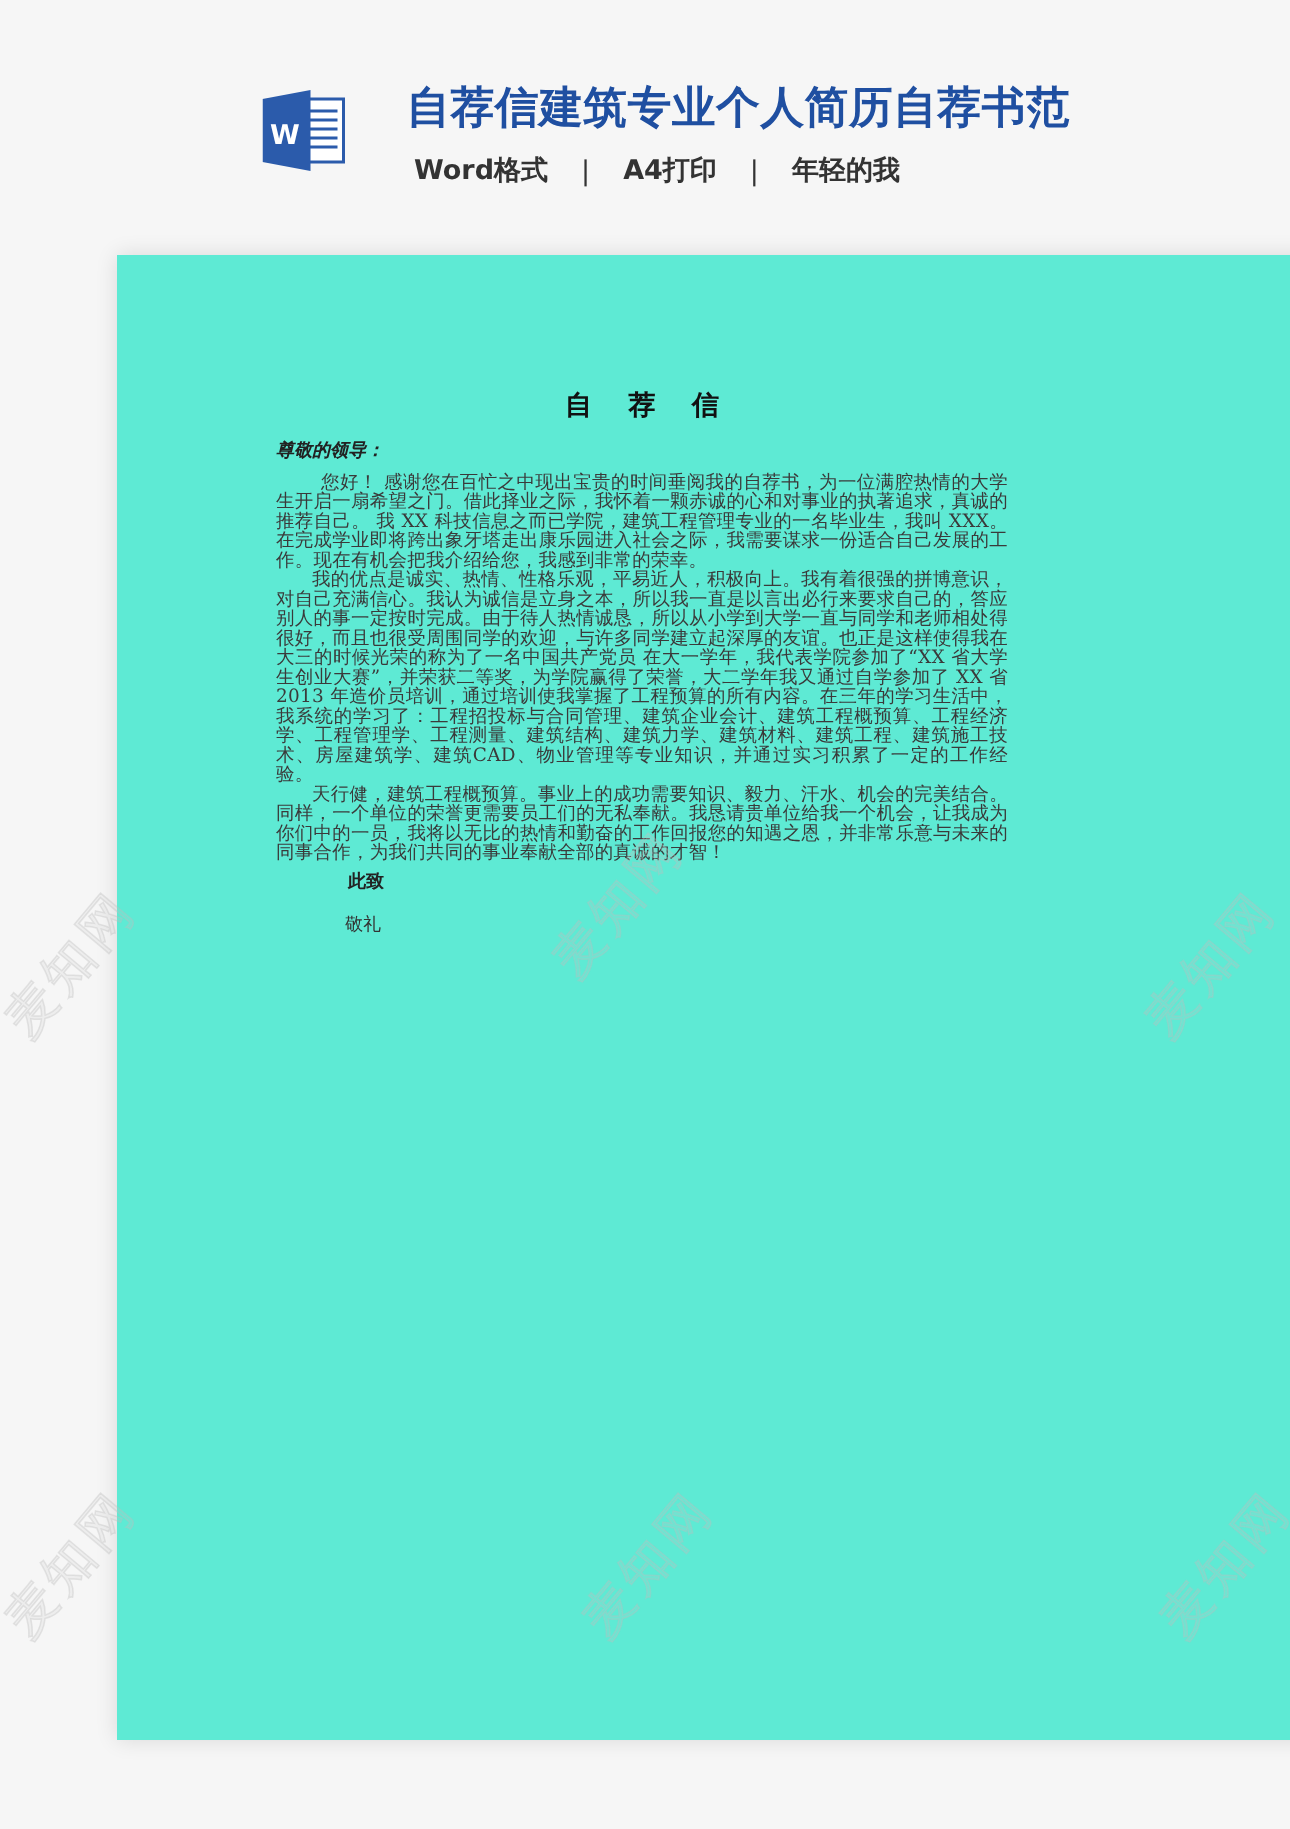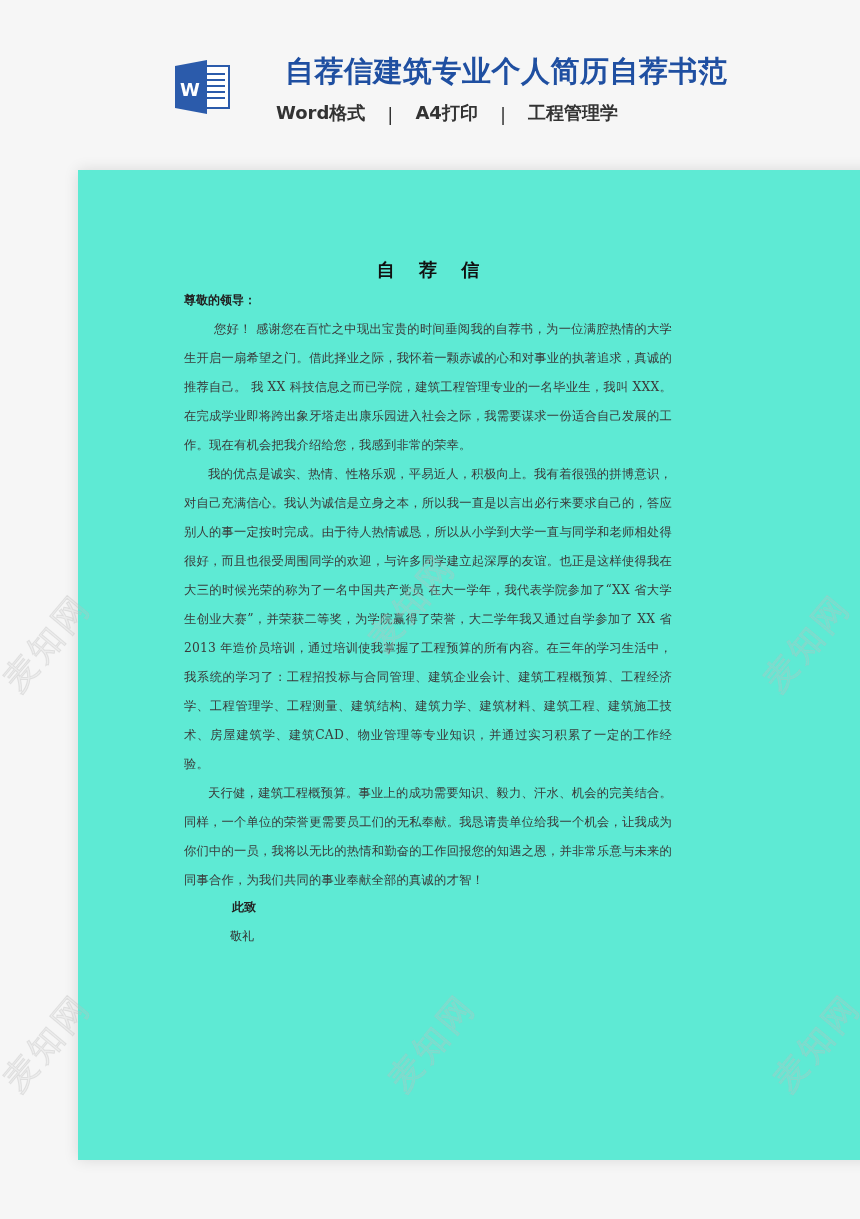--- a/index.html
+++ b/index.html
@@ -6,21 +6,21 @@
   html, body { width: 860px; height: 1219px; }
   body {
     background: #f6f6f6;
     position: relative;
     overflow: hidden;
     font-family: "DejaVu Sans", sans-serif;
   }
   .header { position: absolute; left: 0; top: 0; width: 860px; height: 150px; }
   .word-icon { position: absolute; left: 175px; top: 60px; width: 56px; height: 54px; }
   .doc-title {
-    position: absolute; left: 285px; top: 52px;
+    position: absolute; left: 271px; top: 52px;
     font-size: 29px; font-weight: bold; color: #1f4fa1;
     letter-spacing: 0.5px; white-space: nowrap;
     font-family: "DejaVu Sans", sans-serif;
   }
   .doc-tags {
     position: absolute; left: 276px; top: 101px;
     font-size: 18px; font-weight: bold; color: #333;
     white-space: nowrap; display: flex; align-items: flex-end;
     font-family: "DejaVu Sans", sans-serif;
   }
@@ -40,23 +40,24 @@
   .letter-title {
     text-align: center; font-size: 18px; font-weight: bold;
     letter-spacing: 9px; color: #111;
     font-family: "DejaVu Sans", sans-serif;
     margin-bottom: 10px; padding-left: 9px;
   }
   .salutation {
     font-size: 12px; font-weight: bold; color: #222;
     font-family: "DejaVu Sans", sans-serif;
     margin-bottom: 6px;
+    font-style: italic;
   }
   .para {
-    font-size: 12.3px; line-height: 29px;
+    font-size: 12.3px; line-height: 13px;
     text-indent: 24px; text-align: justify;
     letter-spacing: 0.2px;
   }
   .para.first { text-indent: 30px; }
   .closing {
     font-size: 12px; font-weight: bold; color: #222;
     font-family: "DejaVu Sans", sans-serif;
     margin-top: 4px;
     margin-left: 48px;
   }
@@ -94,21 +95,21 @@
       <polygon points="0,6 32,0 32,54 0,48" fill="#2b5bab"></polygon>
       <text x="5" y="36" font-family="DejaVu Sans, sans-serif" font-weight="bold" font-size="18" fill="#fff">W</text>
     </svg>
   </div>
   <div class="doc-title">自荐信建筑专业个人简历自荐书范</div>
   <div class="doc-tags">
     <span>Word格式</span>
     <span class="sep">|</span>
     <span>A4打印</span>
     <span class="sep">|</span>
-    <span>工程管理学</span>
+    <span>年轻的我</span>
   </div>
 </div>
 
 <div class="page">
   <div class="letter">
     <div class="letter-title">自 荐 信</div>
     <div class="salutation">尊敬的领导：</div>
     <p class="para first">您好！ 感谢您在百忙之中现出宝贵的时间垂阅我的自荐书，为一位满腔热情的大学生开启一扇希望之门。借此择业之际，我怀着一颗赤诚的心和对事业的执著追求，真诚的推荐自己。 我 XX 科技信息之而已学院，建筑工程管理专业的一名毕业生，我叫 XXX。在完成学业即将跨出象牙塔走出康乐园进入社会之际，我需要谋求一份适合自己发展的工作。现在有机会把我介绍给您，我感到非常的荣幸。</p>
     <p class="para">我的优点是诚实、热情、性格乐观，平易近人，积极向上。我有着很强的拼博意识，对自己充满信心。我认为诚信是立身之本，所以我一直是以言出必行来要求自己的，答应别人的事一定按时完成。由于待人热情诚恳，所以从小学到大学一直与同学和老师相处得很好，而且也很受周围同学的欢迎，与许多同学建立起深厚的友谊。也正是这样使得我在大三的时候光荣的称为了一名中国共产党员 在大一学年，我代表学院参加了“XX 省大学生创业大赛”，并荣获二等奖，为学院赢得了荣誉，大二学年我又通过自学参加了 XX 省 2013 年造价员培训，通过培训使我掌握了工程预算的所有内容。在三年的学习生活中，我系统的学习了：工程招投标与合同管理、建筑企业会计、建筑工程概预算、工程经济学、工程管理学、工程测量、建筑结构、建筑力学、建筑材料、建筑工程、建筑施工技术、房屋建筑学、建筑CAD、物业管理等专业知识，并通过实习积累了一定的工作经验。</p>
     <p class="para">天行健，建筑工程概预算。事业上的成功需要知识、毅力、汗水、机会的完美结合。同样，一个单位的荣誉更需要员工们的无私奉献。我恳请贵单位给我一个机会，让我成为你们中的一员，我将以无比的热情和勤奋的工作回报您的知遇之恩，并非常乐意与未来的同事合作，为我们共同的事业奉献全部的真诚的才智！</p>

